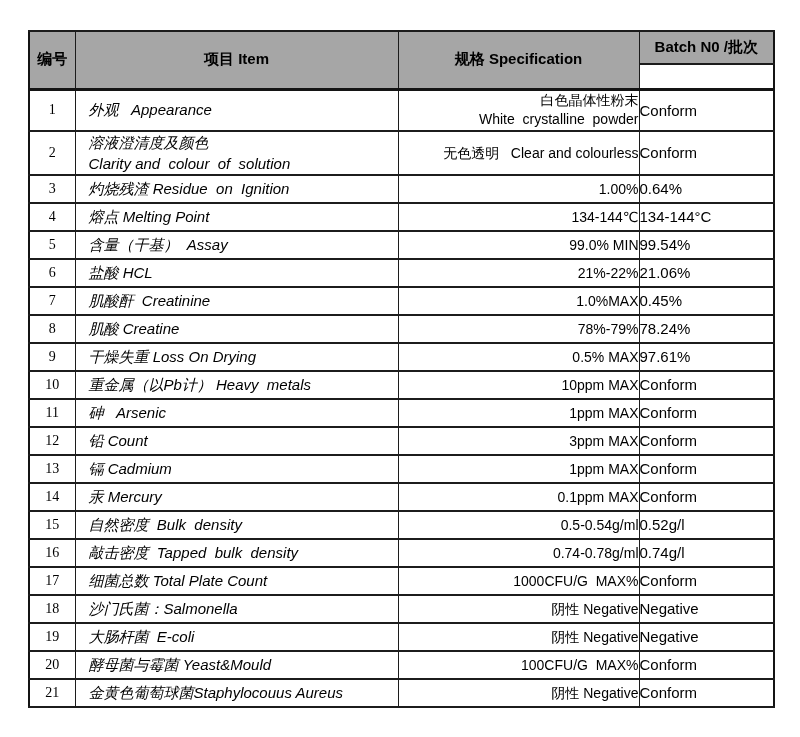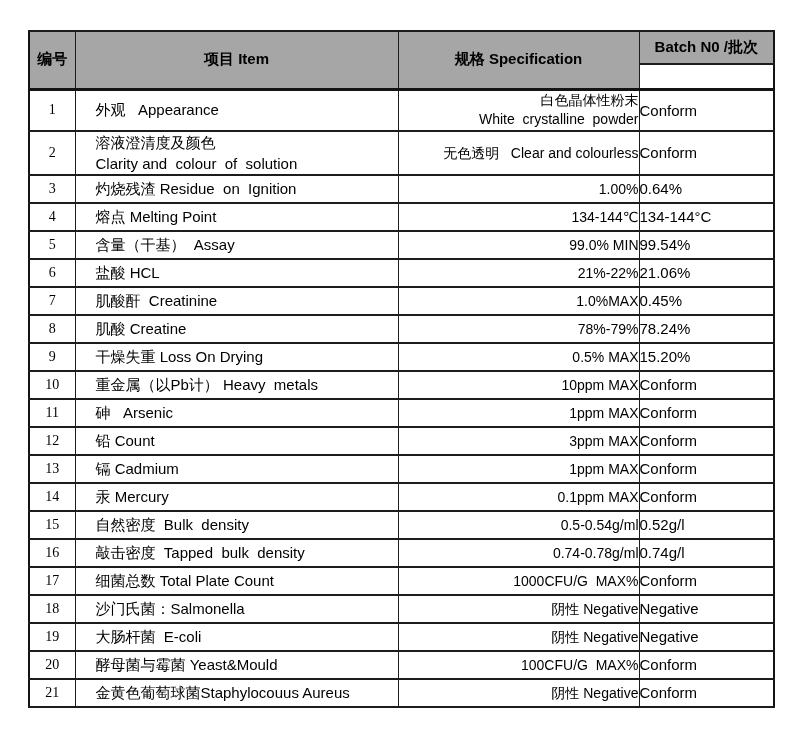--- a/index.html
+++ b/index.html
@@ -41,23 +41,24 @@
 
   tbody tr { height: 28px; }
   td.c-no {
     font-family: "Liberation Serif", "DejaVu Serif", serif;
     font-size: 14px;
     text-align: center;
   }
   td.c-item {
     font-size: 15px;
     text-align: left;
-    padding-left: 20px;
+    padding-left: 13px;
     white-space: pre-wrap;
     line-height: 1.3;
+    font-style: italic;
   }
   td.c-spec {
     font-size: 14px;
     text-align: right;
     white-space: pre-wrap;
     line-height: 1.45;
   }
   td.c-batch {
     font-size: 15px;
     text-align: left;
@@ -132,21 +133,21 @@
         <tr>
           <td class="c-no">8</td>
           <td class="c-item">肌酸 Creatine</td>
           <td class="c-spec">78%-79%</td>
           <td class="c-batch">78.24%</td>
         </tr>
         <tr>
           <td class="c-no">9</td>
           <td class="c-item">干燥失重 Loss On Drying</td>
           <td class="c-spec">0.5% MAX</td>
-          <td class="c-batch">15.20%</td>
+          <td class="c-batch">97.61%</td>
         </tr>
         <tr>
           <td class="c-no">10</td>
           <td class="c-item">重金属（以Pb计） Heavy  metals</td>
           <td class="c-spec">10ppm MAX</td>
           <td class="c-batch">Conform</td>
         </tr>
         <tr>
           <td class="c-no">11</td>
           <td class="c-item">砷   Arsenic</td>

